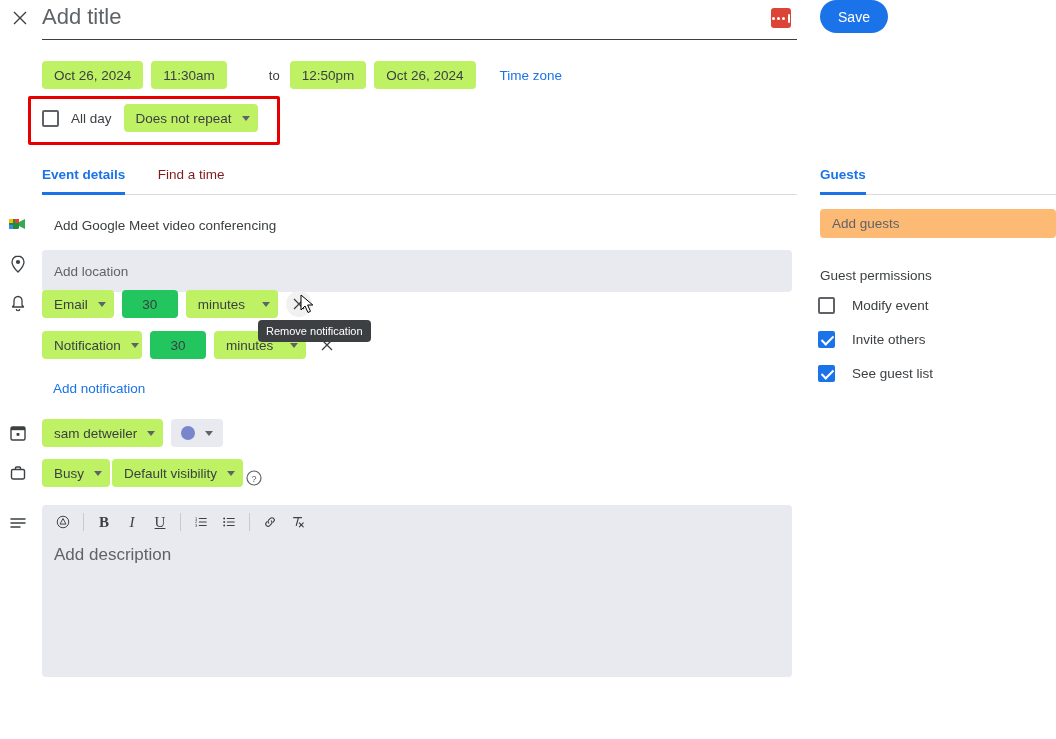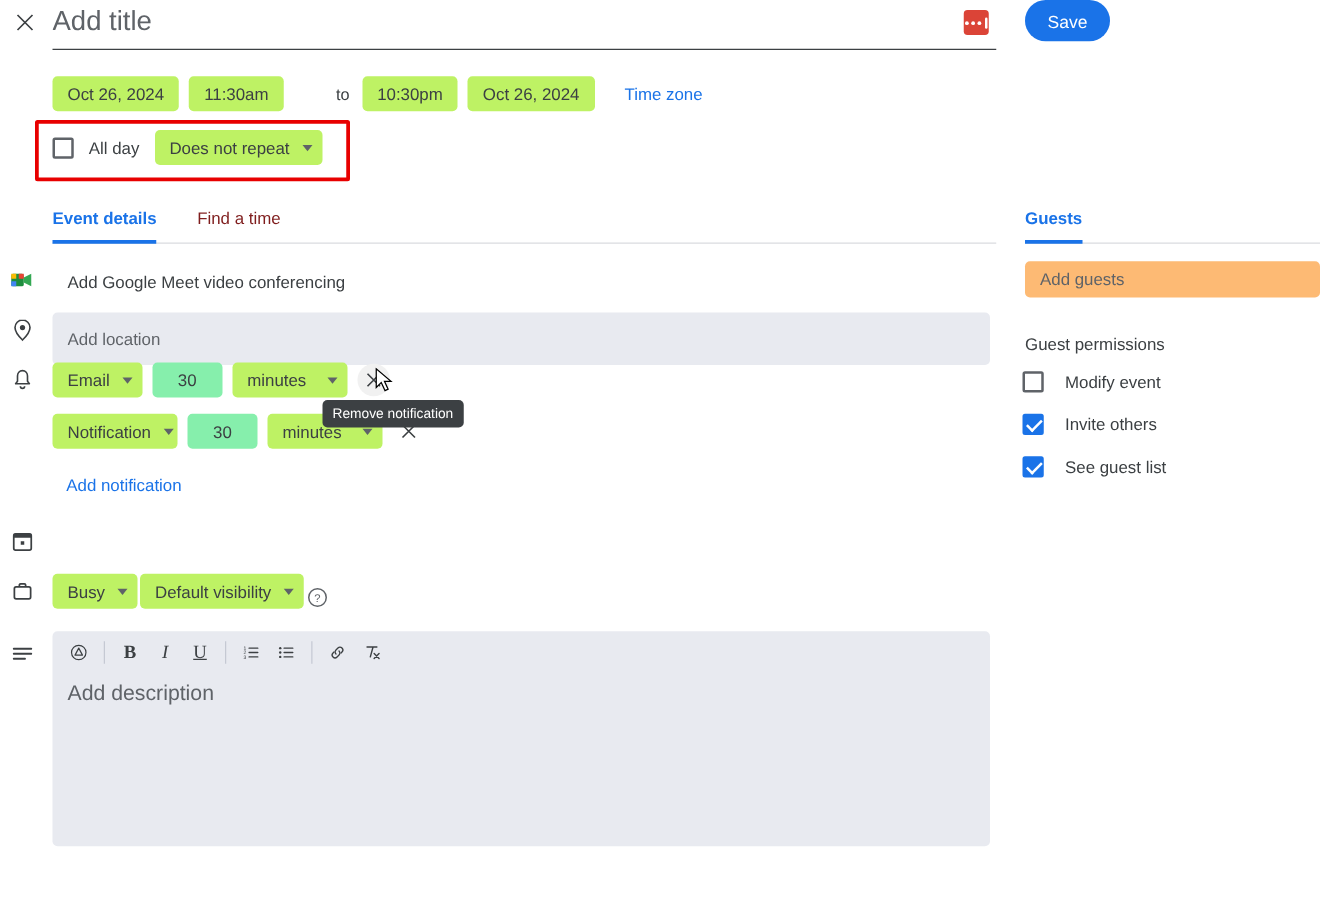--- a/index.html
+++ b/index.html
@@ -121,21 +121,21 @@
     position: absolute; left: 42px; top: 250px;
     width: 750px; height: 42px; background: #e8eaf0;
     border: none; border-radius: 4px; outline: none;
     font-family: "Liberation Sans", sans-serif;
     font-size: 13.5px; color: #3c4043; padding: 0 12px;
   }
   .loc-field::placeholder { color: #5f6368; opacity: 1; }
 
   .notif-row { position: absolute; left: 42px; display: flex; align-items: center; gap: 8px; }
   .notif-num {
-    background: #86efac; border: none; border-radius: 4px;
+    background: #22c55e; border: none; border-radius: 4px;
     height: 28px; width: 56px; text-align: center;
     font-family: "Liberation Sans", sans-serif;
     font-size: 13.5px; color: #3c4043; outline: none;
   }
   .rm-btn {
     width: 26px; height: 26px; border-radius: 50%;
     display: inline-flex; align-items: center; justify-content: center;
     cursor: pointer; border: none; background: transparent; position: relative;
   }
   .rm-btn.hovered { background: #f1f1f1; }
@@ -221,21 +221,21 @@
       <i></i>
       <span class="bar"></span>
   </div>
 
   <button class="save-btn">Save</button>
 
   <div class="dt-row">
     <div class="chip">Oct 26, 2024</div>
     <div class="chip">11:30am</div>
     <span class="to">to</span>
-    <div class="chip">10:30pm</div>
+    <div class="chip">12:50pm</div>
     <div class="chip">Oct 26, 2024</div>
     <span class="tz-link">Time zone</span>
   </div>
 
   <div class="allday-row">
     <span class="cb"></span>
     <span class="allday-label">All day</span>
     <div class="chip with-caret">
       <span>Does not repeat</span>
       <span class="caret"></span>
@@ -331,20 +331,30 @@
     </button>
   </div>
 
   <div class="tooltip">Remove notification</div>
   <svg class="cursor-arrow" viewBox="0 0 16 20">
     <path d="M1 1 L1 16 L5 12 L8 18.5 L10.5 17.3 L7.6 11 L12.8 11 Z" fill="#fff" stroke="#000" stroke-width="1"></path>
   </svg>
 
   <span class="add-notif">Add notification</span>
 
+  <div class="cal-row">
+    <div class="chip with-caret">
+      <span>sam detweiler</span>
+      <span class="caret"></span>
+    </div>
+    <div class="color-chip">
+      <span class="color-dot"></span>
+      <span class="caret"></span>
+    </div>
+  </div>
 
   <div class="busy-row">
     <div class="chip with-caret">
       <span>Busy</span>
       <span class="caret"></span>
     </div>
     <div class="chip with-caret">
       <span>Default visibility</span>
       <span class="caret"></span>
     </div>

